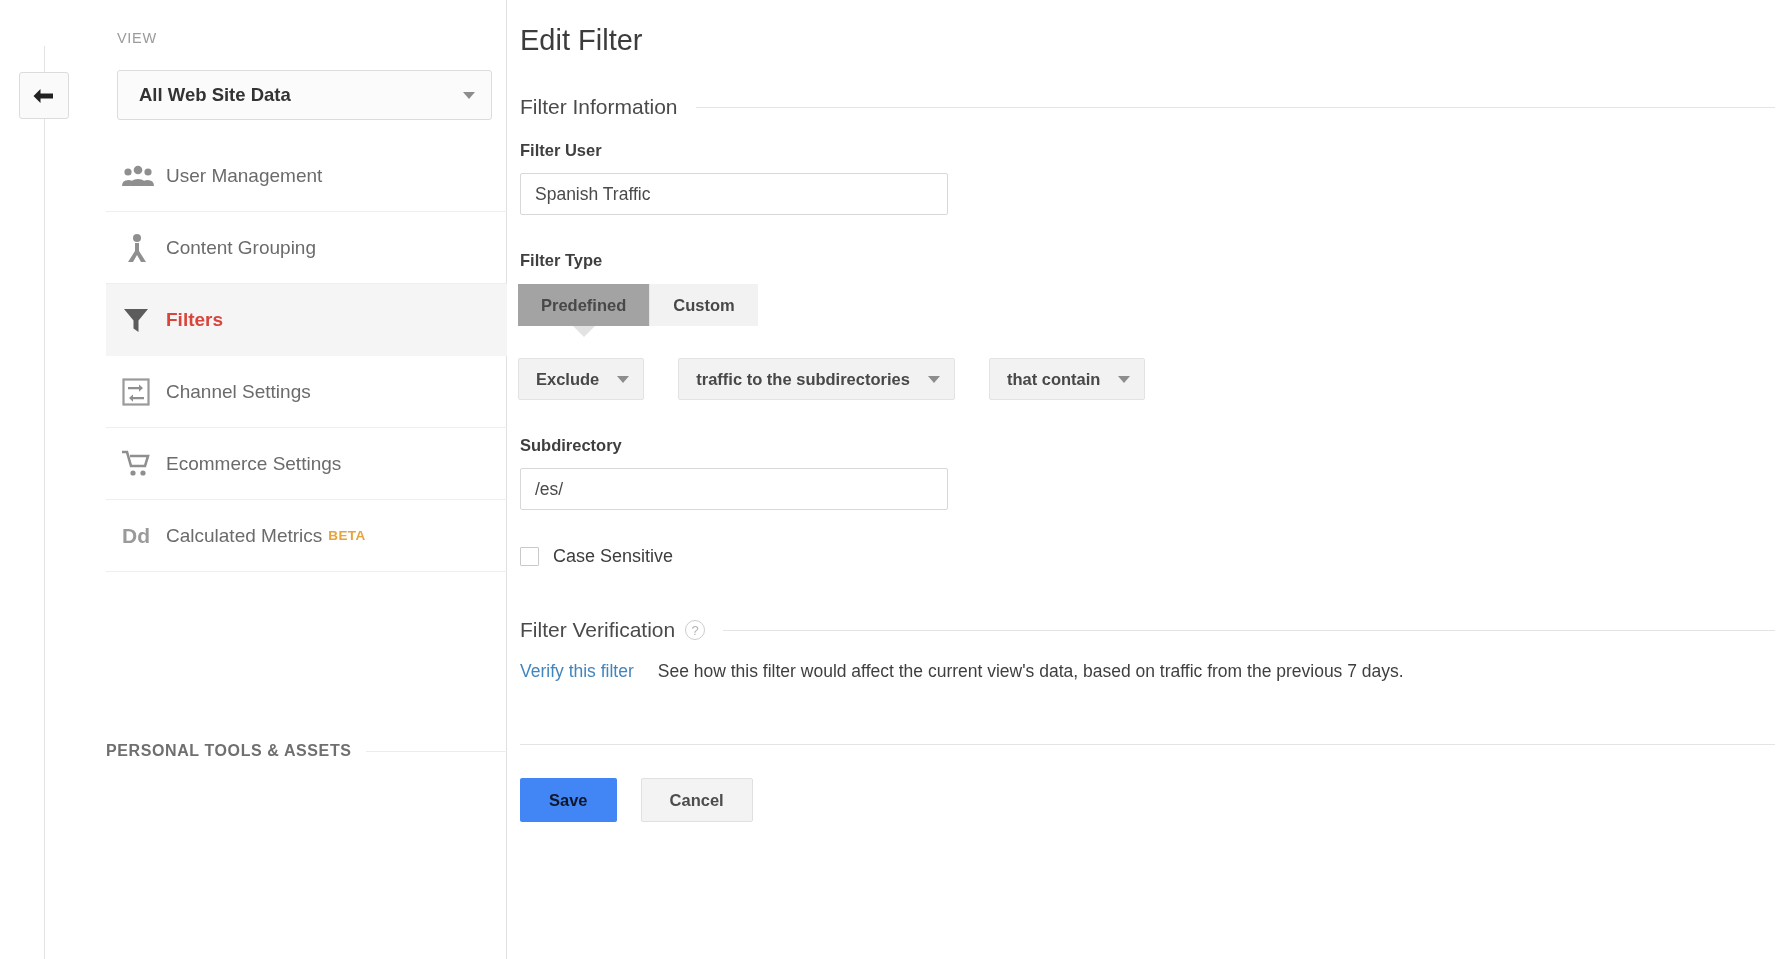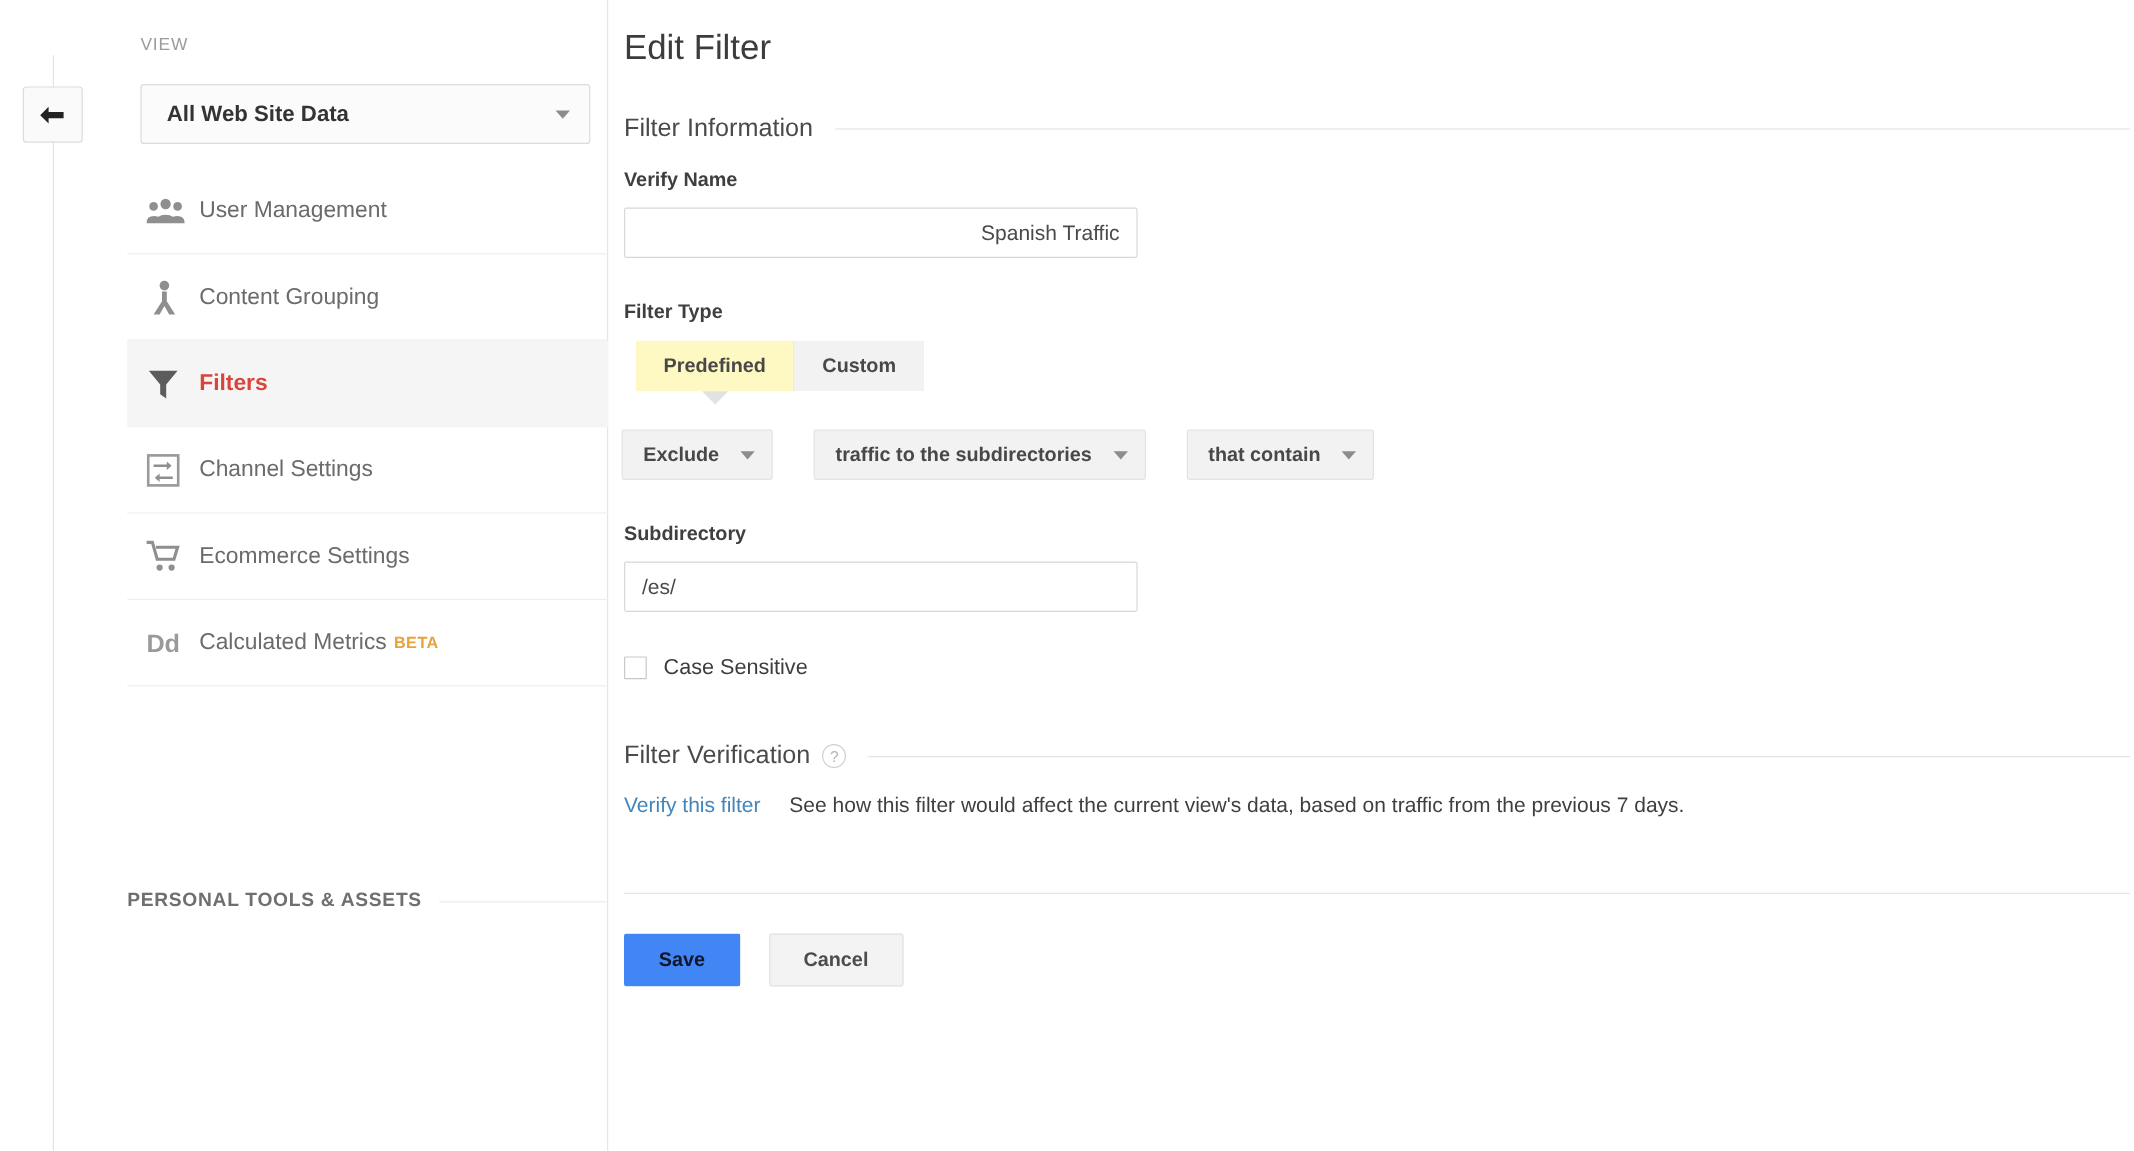--- a/index.html
+++ b/index.html
@@ -223,21 +223,21 @@
     display: flex; align-items: center; justify-content: center;
     font-size: 16.5px;
     font-weight: bold;
     color: #484848;
     background: #f2f2f2;
     cursor: pointer;
     border-right: 1px solid #e6e6e6;
     position: relative;
   }
   .tab:last-child { border-right: none; }
-  .tab.selected { background: #fef9c3; margin-left: 12px; }
+  .tab.selected { background: #a3a3a3; }
   .tab.selected::after {
     content: "";
     position: absolute;
     left: 50%; margin-left: -11px;
     bottom: -11px;
     width: 0; height: 0;
     border-left: 11px solid transparent;
     border-right: 11px solid transparent;
     border-top: 11px solid #e2e2e2;
   }
@@ -423,22 +423,22 @@
 
   <div class="main">
 
     <div class="page-title">Edit Filter</div>
 
     <div class="sec-head" style="top:95px;">
       <span class="sec-title">Filter Information</span>
       <span class="sec-rule"></span>
     </div>
 
-    <div class="field-label" style="top:141px;">Verify Name</div>
-    <input class="text-input" style="top: 173px; text-align: right;" type="text" value="Spanish Traffic">
+    <div class="field-label" style="top:141px;">Filter User</div>
+    <input class="text-input" style="top: 173px;" type="text" value="Spanish Traffic">
 
     <div class="field-label" style="top:251px;">Filter Type</div>
 
     <div class="tabs" style="top:284px;">
       <div class="tab selected">
         <span>Predefined</span>
       </div>
       <div class="tab">
         <span>Custom</span>
       </div>

